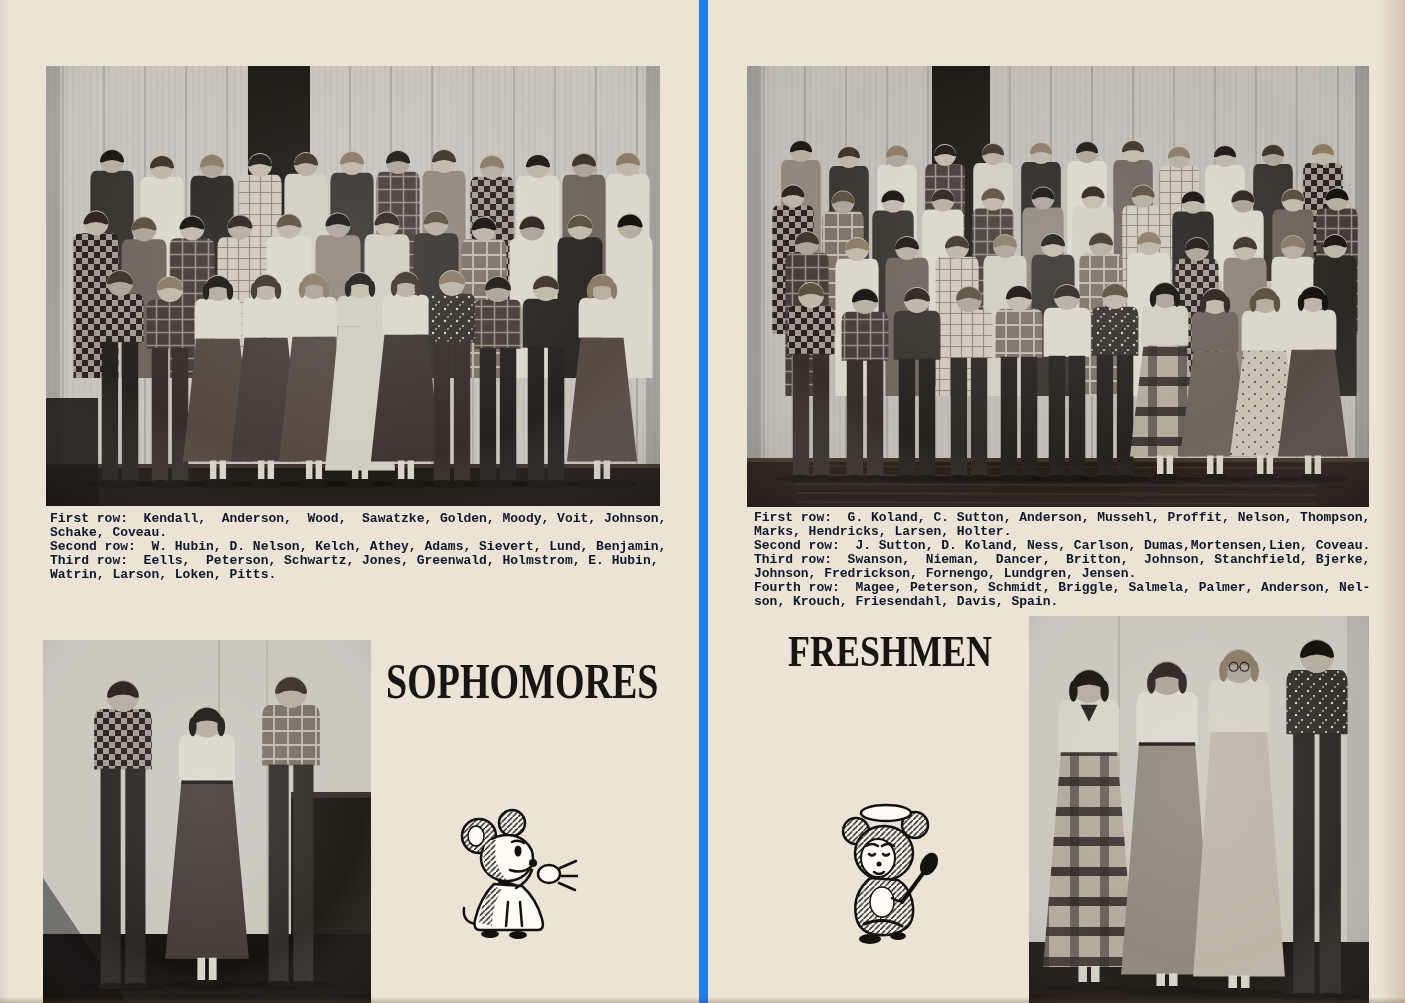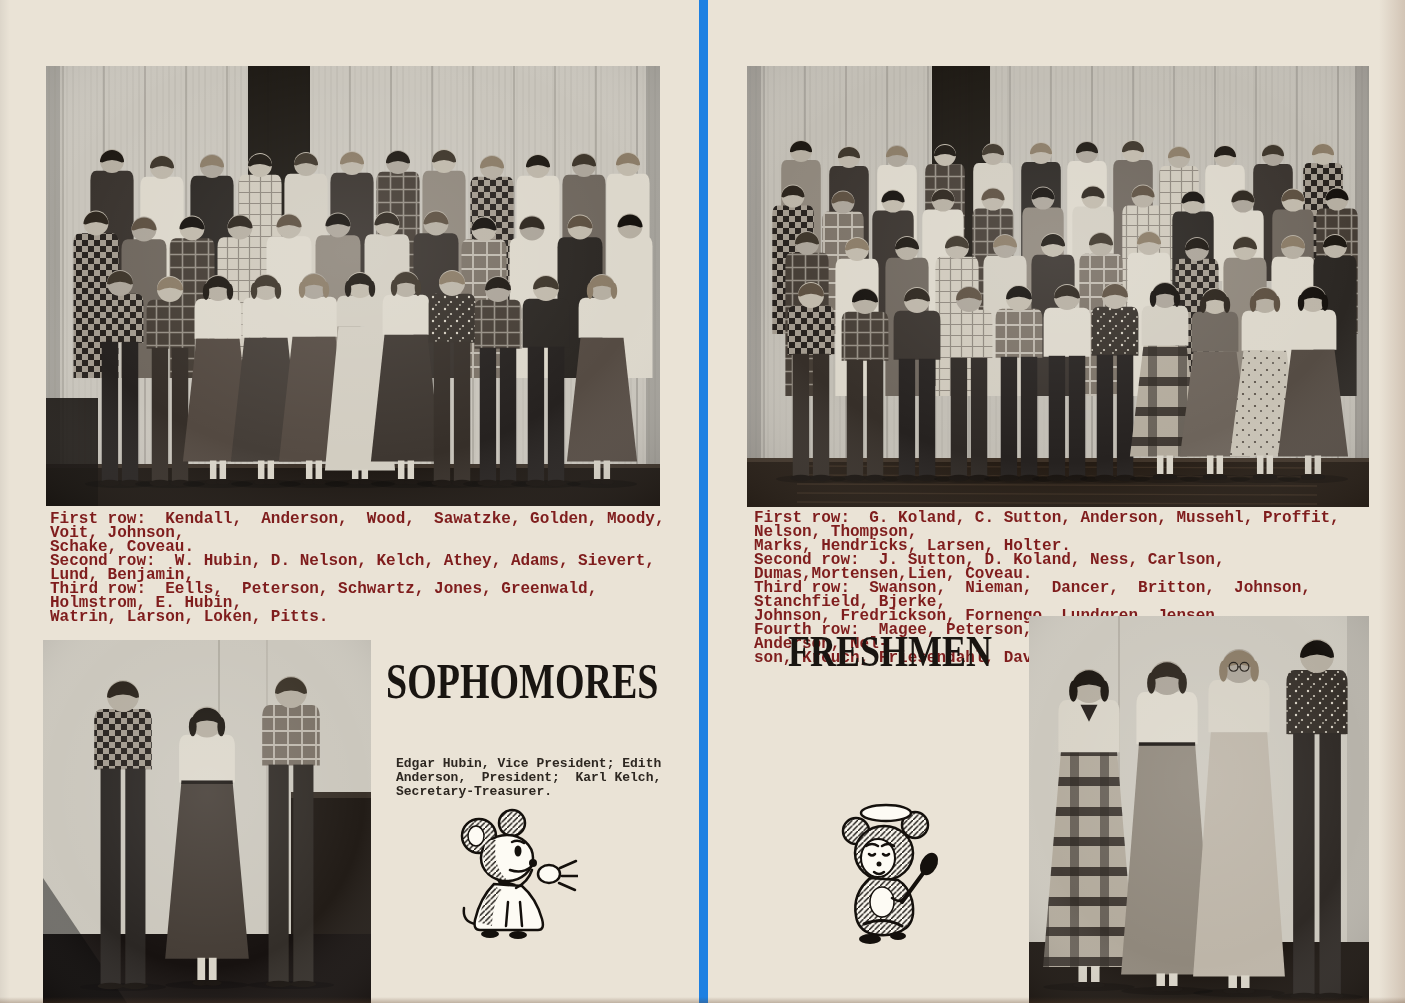--- a/index.html
+++ b/index.html
@@ -7,22 +7,22 @@
     position:relative;width:1405px;height:1003px;overflow:hidden;
     background:#eae3d6;
     font-family:"Liberation Mono","DejaVu Sans Mono",monospace;
   }
   .page{position:absolute;top:0;height:1003px}
   #pageL{left:0;width:699px}
   #pageR{left:704px;width:685px}
   .divider{position:absolute;top:0;left:699px;width:9px;height:1003px;background:#1d80e2}
   .photo{position:absolute;display:block}
   .caption{
-    position:absolute;font-size:16px;line-height:14px;font-weight:bold;
-    color:#7f1d1d;white-space:pre-wrap;
+    position:absolute;font-size:13px;line-height:14px;font-weight:bold;
+    color:#0f172a;white-space:pre-wrap;
   }
   .title{
     position:absolute;font-family:"Liberation Serif","DejaVu Serif",serif;
     font-weight:700;color:#191511;white-space:nowrap;line-height:1;
     transform-origin:0 0;
   }
   #titleL{left:386px;top:656px;font-size:50px;transform:scaleX(.76)}
   #titleR{left:84px;top:629px;font-size:45px;transform:scaleX(.80)}
   .officers{
     position:absolute;font-size:13px;line-height:14px;font-weight:bold;
@@ -480,23 +480,20 @@
           <stop offset="0" stop-color="rgba(255,255,255,0.10)"></stop>
           <stop offset="0.6" stop-color="rgba(255,255,255,0)"></stop>
           <stop offset="1" stop-color="rgba(20,16,12,0.22)"></stop>
         </radialGradient>
       </defs>
       <rect x="0" y="0" width="328" height="363" fill="url(#vol)"></rect>
     </svg>
 
   <div class="title" id="titleL">SOPHOMORES</div>
 
-  <div class="officers" style="left:396px;top:757px;width:272px">Edgar Hubin, Vice President; Edith
-Anderson,  President;  Karl Kelch,
-Secretary-Treasurer.</div>
 
   <svg class="mascot" style="left:452px;top:806px;width:126px;height:142px" viewBox="0 0 126 142">
     <g stroke="#14100c" stroke-linecap="round" fill="none" stroke-width="2.5">
       <path d="M24 118 Q10 116 12 102"></path>
       <circle cx="27" cy="30" r="17" fill="url(#hatch)"></circle>
       <ellipse cx="24" cy="30" rx="8" ry="10" fill="#fdfbf4" stroke-width="1.5"></ellipse>
       <circle cx="60" cy="17" r="13" fill="url(#hatch)"></circle>
       <ellipse cx="55" cy="52" rx="26" ry="23" fill="#fdfbf4"></ellipse>
       <path d="M33 38 Q29 52 35 66 Q45 74 55 74 Q40 60 44 34 Q37 33 33 38" fill="url(#hatch)" stroke="none"></path>
       <path d="M60 36 Q66 33 72 37"></path>

